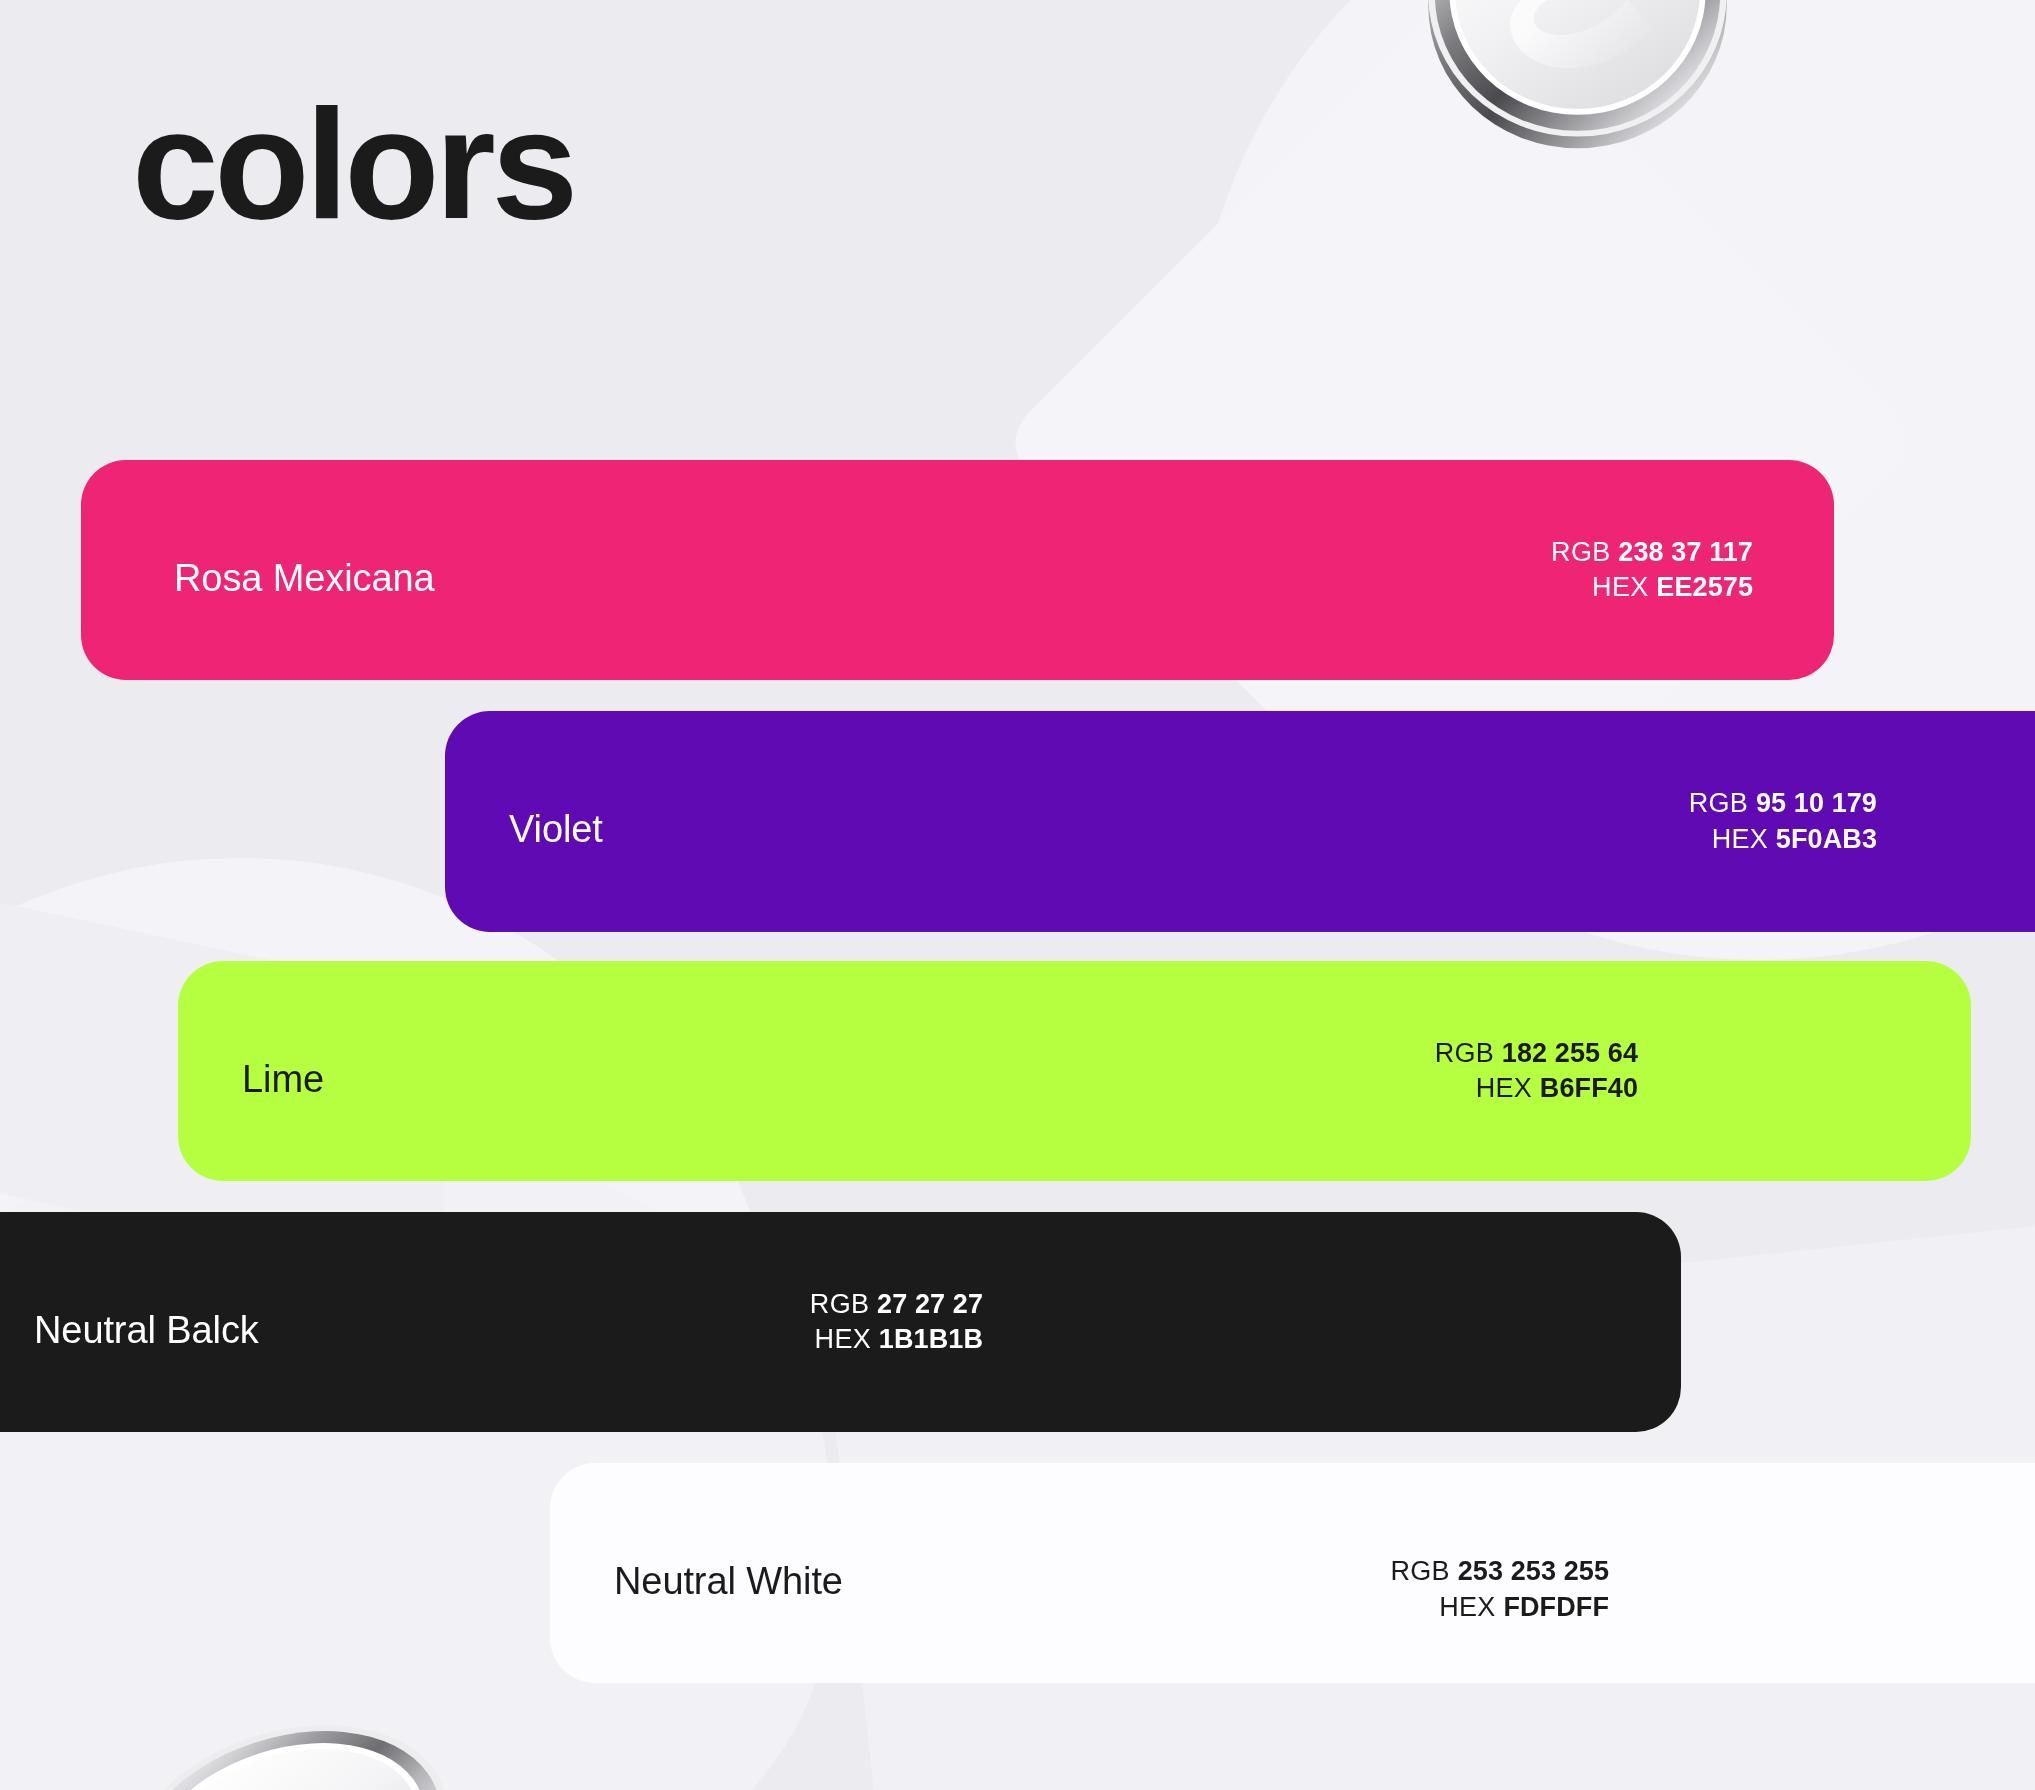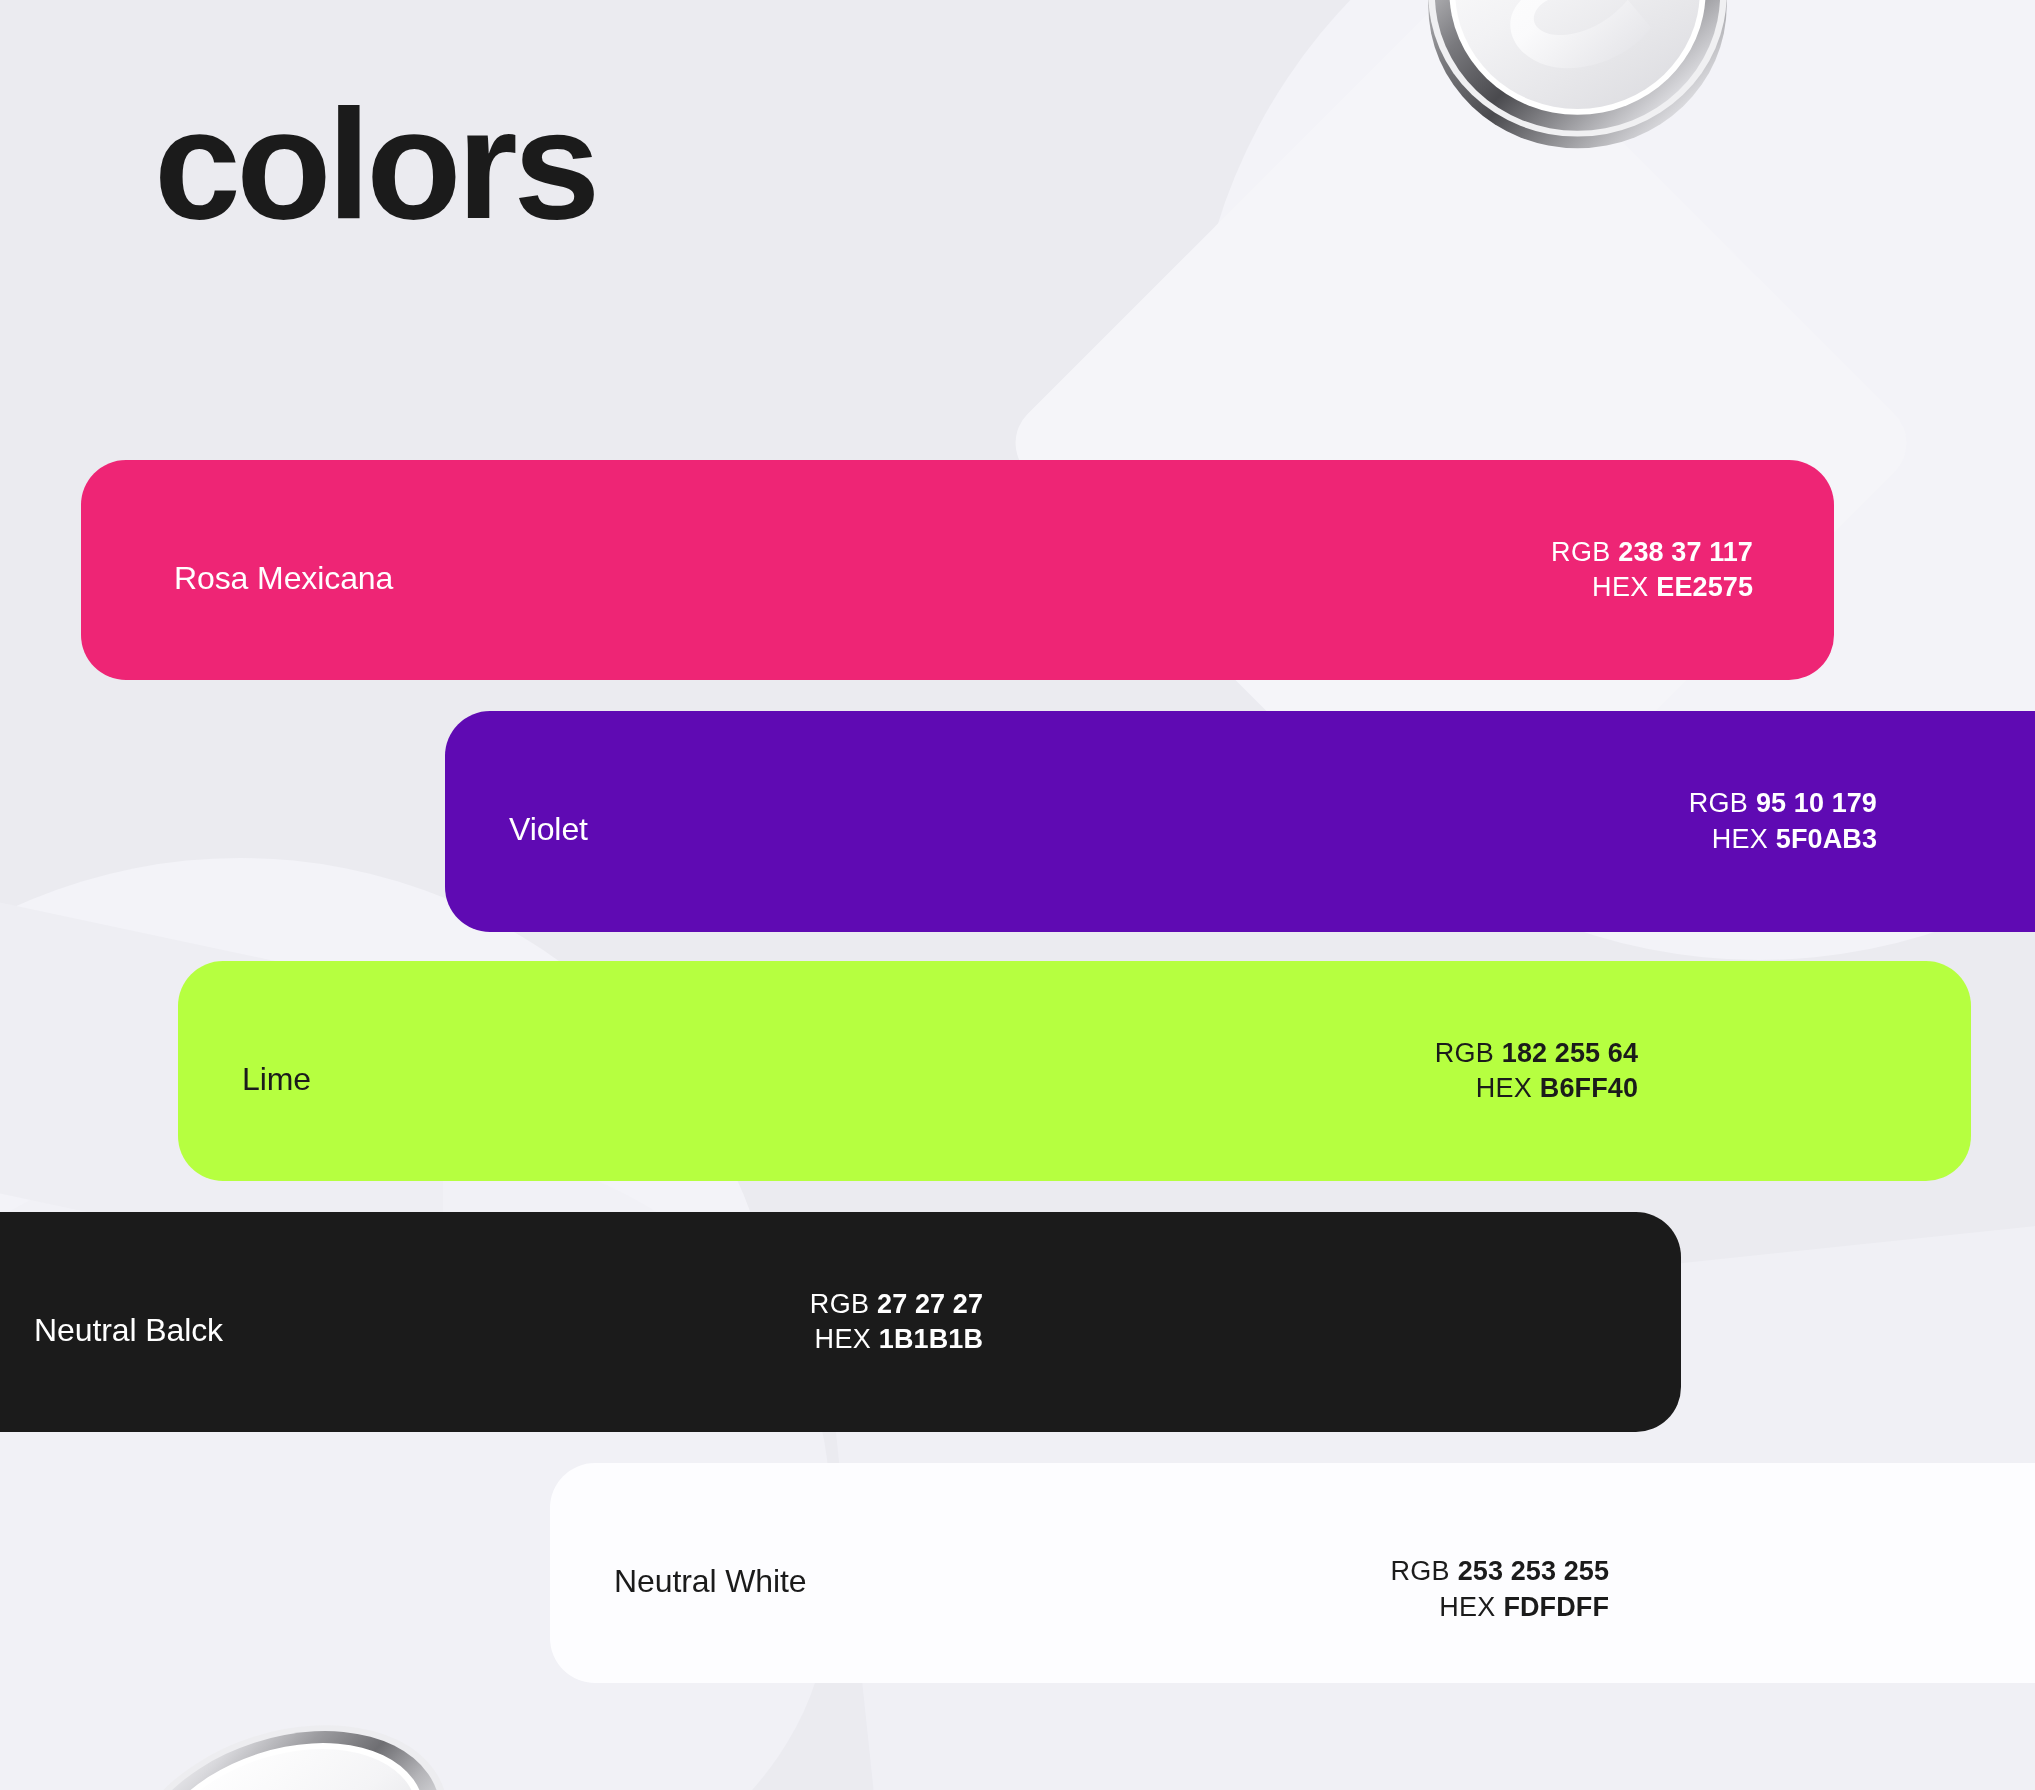--- a/index.html
+++ b/index.html
@@ -64,39 +64,39 @@
     position:absolute;
     left:-109px; top:938px;
     width:552px; height:291px;
     background:#eeeef3;
     transform:skewY(12deg);
   }
 
   
   .title {
     position:absolute;
-    left:154px; top:86px;
+    left:132px; top:86px;
     font-size:156px;
     line-height:1.0;
     font-weight:700;
     letter-spacing:-4.4px;
     color:#1b1b1b;
     font-family:"Liberation Sans", sans-serif;
   }
 
   
   .swatch {
     position:absolute;
     display:flex;
     align-items:center;
     border-radius:45px;
   }
   .swatch .name {
     position:absolute;
-    font-size:32px;
+    font-size:38px;
     font-weight:400;
     letter-spacing:-0.1px;
     white-space:nowrap;
     margin-top:16px;
   }
   .swatch .vals {
     position:absolute;
     text-align:right;
     line-height:1.30;
     white-space:nowrap;

